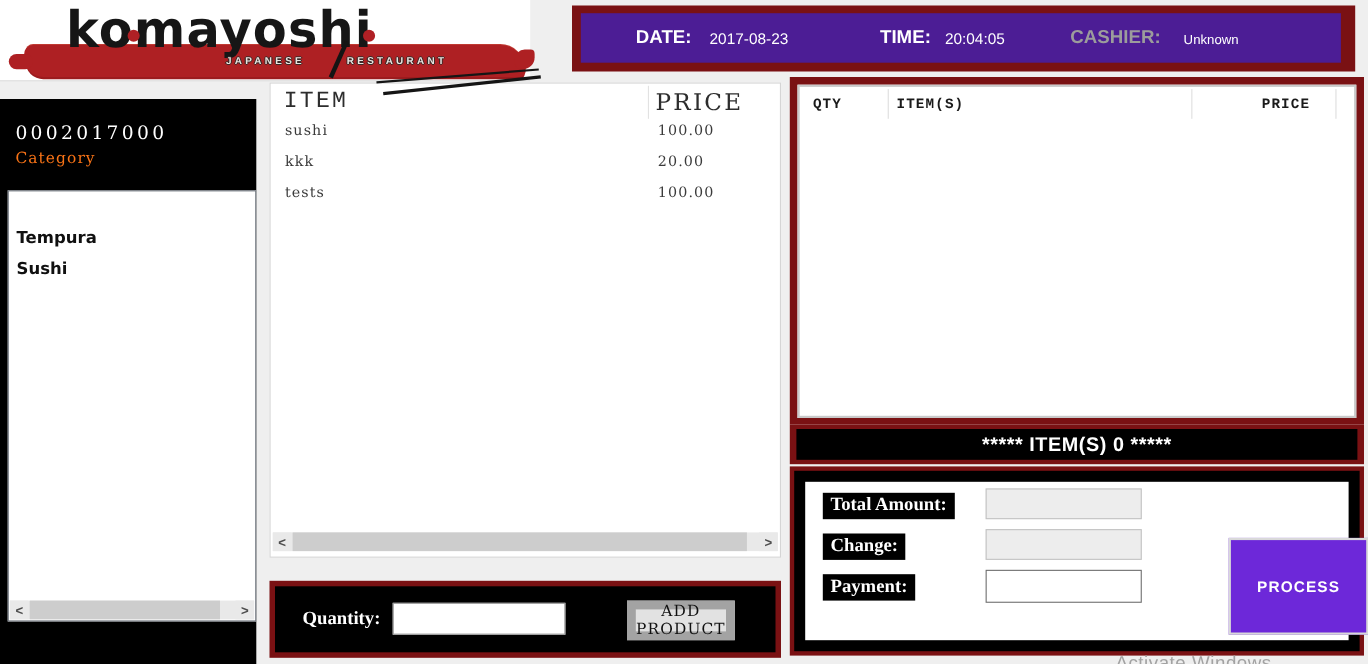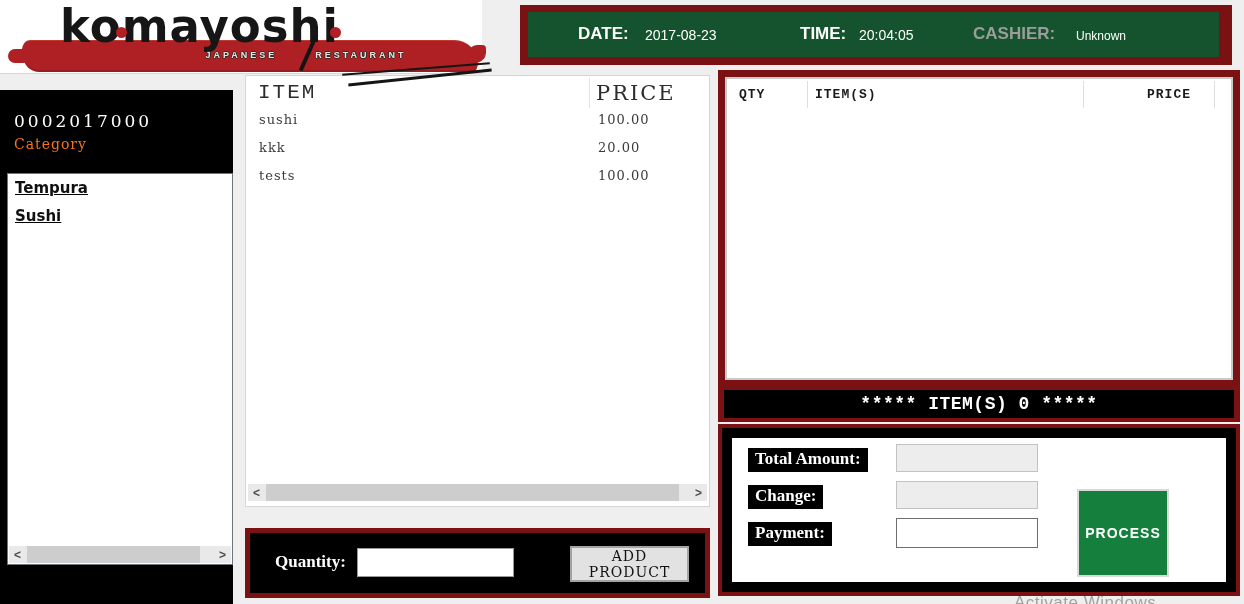--- a/index.html
+++ b/index.html
@@ -23,37 +23,37 @@
   .brand-dot{width:11px;height:11px;border-radius:50%;background:#b02025;top:27px;z-index:4;}
   .tagline{left:192px;top:50px;width:228px;z-index:4;display:flex;gap:38px;justify-content:center;
          font-size:9px;font-weight:bold;letter-spacing:3px;color:#e9e4e0;white-space:nowrap;
          text-shadow:-1px 0 0 #3a2a28,1px 0 0 #3a2a28,0 -1px 0 #3a2a28,0 1px 0 #3a2a28;}
   .slash{left:306px;top:36px;width:4px;height:36px;background:#141414;transform:rotate(24deg);z-index:5;}
   .chop1{left:342px;top:68px;width:148px;height:2px;background:#151515;transform:rotate(-4.5deg);z-index:6;}
   .chop2{left:348px;top:76px;width:144px;height:3px;background:#151515;transform:rotate(-6deg);z-index:6;}
 
   
   .datebar{left:520px;top:5px;width:712px;height:60px;background:#7a1113;}
-  .datebar-inner{left:8px;top:7px;right:13px;bottom:8px;background:#14532d;}
+  .datebar-inner{left:8px;top:7px;right:13px;bottom:8px;background:#4c1d95;}
   .db-label{font-weight:bold;font-size:17px;color:#ffffff;top:12px;}
   .db-value{font-size:14px;color:#ffffff;top:15px;}
   .db-cashier{color:#9c9c9c;}
   .db-unknown{font-size:12px;top:17px;}
 
   
   .sidebar{left:0;top:90px;width:233px;height:514px;background:#000;}
   .txn-number{left:14px;top:9px;color:#fff;font-family:"DejaVu Serif",serif;
               font-size:17px;letter-spacing:3px;margin-top:12px;}
   .category-label{left:14px;top:46px;color:#f97316;font-family:"DejaVu Serif",serif;
               font-size:14px;letter-spacing:1px;}
   .category-list{left:7px;top:83px;width:226px;height:392px;background:#ffffff;
               border:1px solid #6f757d;box-sizing:border-box;}
   .category-item{padding:5px 0 5px 7px;font-family:"DejaVu Sans",sans-serif;
               font-weight:bold;font-size:15px;color:#101010;}
-  .category-items{text-decoration:underline;}
+  .category-items{padding-top:28px;}
 
   
   .hscroll{height:17px;background:#e9e9e9;}
   .hs-arrow{position:absolute;top:0;width:17px;height:17px;display:flex;align-items:center;
             justify-content:center;font-size:12px;font-weight:bold;color:#4d4d4d;background:#e9e9e9;}
   .hs-left{left:0;} .hs-right{right:0;}
   .hs-thumb{position:absolute;top:0;height:17px;background:#cdcdcd;}
 
   
   .product-panel{left:245px;top:75px;width:465px;height:432px;background:#fff;
@@ -67,48 +67,48 @@
   
   .order-panel{left:718px;top:70px;width:522px;height:316px;background:#7a1113;}
   .order-inner{left:7px;top:7px;right:7px;bottom:6px;background:#fff;border:2px solid #c9c9c9;}
   .o-hdr{top:8px;font-family:"Liberation Mono",monospace;font-weight:bold;font-size:13px;
          color:#1a1a1a;letter-spacing:1px;}
   .o-sep{top:2px;width:1px;height:27px;background:#dedede;position:absolute;}
 
   
   .count-bar{left:718px;top:386px;width:522px;height:36px;background:#7a1113;}
   .count-inner{left:6px;top:4px;right:6px;bottom:4px;background:#000;display:flex;
-         align-items:center;justify-content:center;color:#fff;font-family:Liberation Mono, monospace;
+         align-items:center;justify-content:center;color:#fff;font-family:Liberation Sans, sans-serif;
          font-weight:bold;font-size:18px;letter-spacing:.5px;}
 
   
   .pay-panel{left:718px;top:424px;width:522px;height:172px;background:#7a1113;}
   .pay-black{left:4px;top:4px;right:4px;bottom:4px;background:#000;}
   .pay-white{left:10px;top:10px;right:10px;bottom:10px;background:#fff;}
   .pay-label{background:#000;color:#fff;font-family:"Liberation Serif",serif;font-weight:bold;
          font-size:17px;padding:1px 7px 3px 7px;white-space:nowrap;}
   .tb{position:absolute;width:142px;box-sizing:border-box;font-size:14px;padding:2px 6px;
          font-family:"Liberation Sans",sans-serif;}
   .tb-disabled{height:28px;background:#ededed;border:1px solid #c2c2c2;}
   .tb-enabled{height:30px;background:#fff;border:1px solid #6e6e6e;}
   .btn{position:absolute;display:flex;align-items:center;justify-content:center;
        color:#fff;font-weight:bold;font-size:14px;letter-spacing:1px;
        border:2px solid #d9d9d9;box-sizing:border-box;cursor:pointer;}
   .btn-cancel{left:381px;top:22px;width:105px;height:34px;background:#fb0606;}
-  .btn-process{left:359px;top:65px;width:92px;height:88px;background:#15803d;}
+  .btn-process{left:399px;top:65px;width:127px;height:88px;background:#6d28d9;}
 
   
   .qty-panel{left:245px;top:528px;width:465px;height:70px;background:#7a1113;}
   .qty-black{left:5px;top:5px;right:5px;bottom:5px;background:#000;}
   .qty-label{left:30px;top:24px;color:#fff;font-family:"Liberation Serif",serif;
          font-weight:bold;font-size:17px;}
   .qty-input{left:112px;top:20px;width:157px;height:29px;background:#fff;border:1px solid #999;
          box-sizing:border-box;position:absolute;font-size:15px;padding:2px 6px;}
-  .btn-add{left:325px;top:18px;width:119px;height:36px;background:#e2e2e2;
-         border:2px solid #a3a3a3;color:#111;font-family:"DejaVu Serif",serif;
+  .btn-add{left:325px;top:18px;width:98px;height:36px;background:#e2e2e2;
+         border:8px solid #a3a3a3;color:#111;font-family:"DejaVu Serif",serif;
          font-size:14px;letter-spacing:1px;font-weight:normal;}
 
   .watermark{left:1014px;top:593px;font-size:17px;color:#a2a2a2;letter-spacing:.5px;}
 </style>
 </head>
 <body>
 
 <div class="abs logo-panel">
   <div class="abs brush"></div>
   <div class="abs brand-dot" style="left:116px;"></div>

